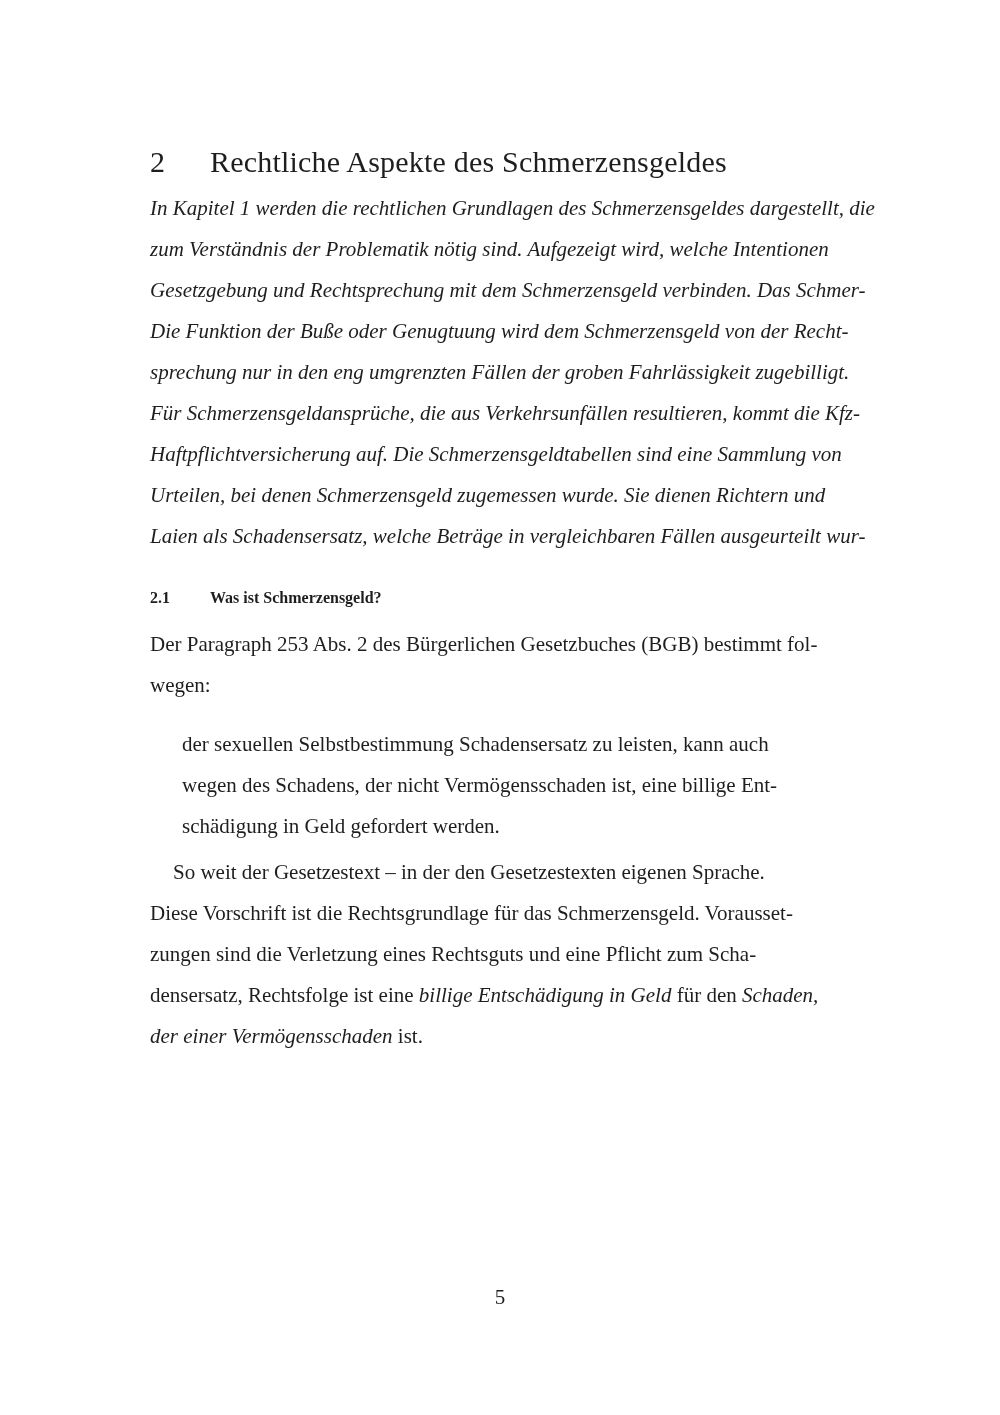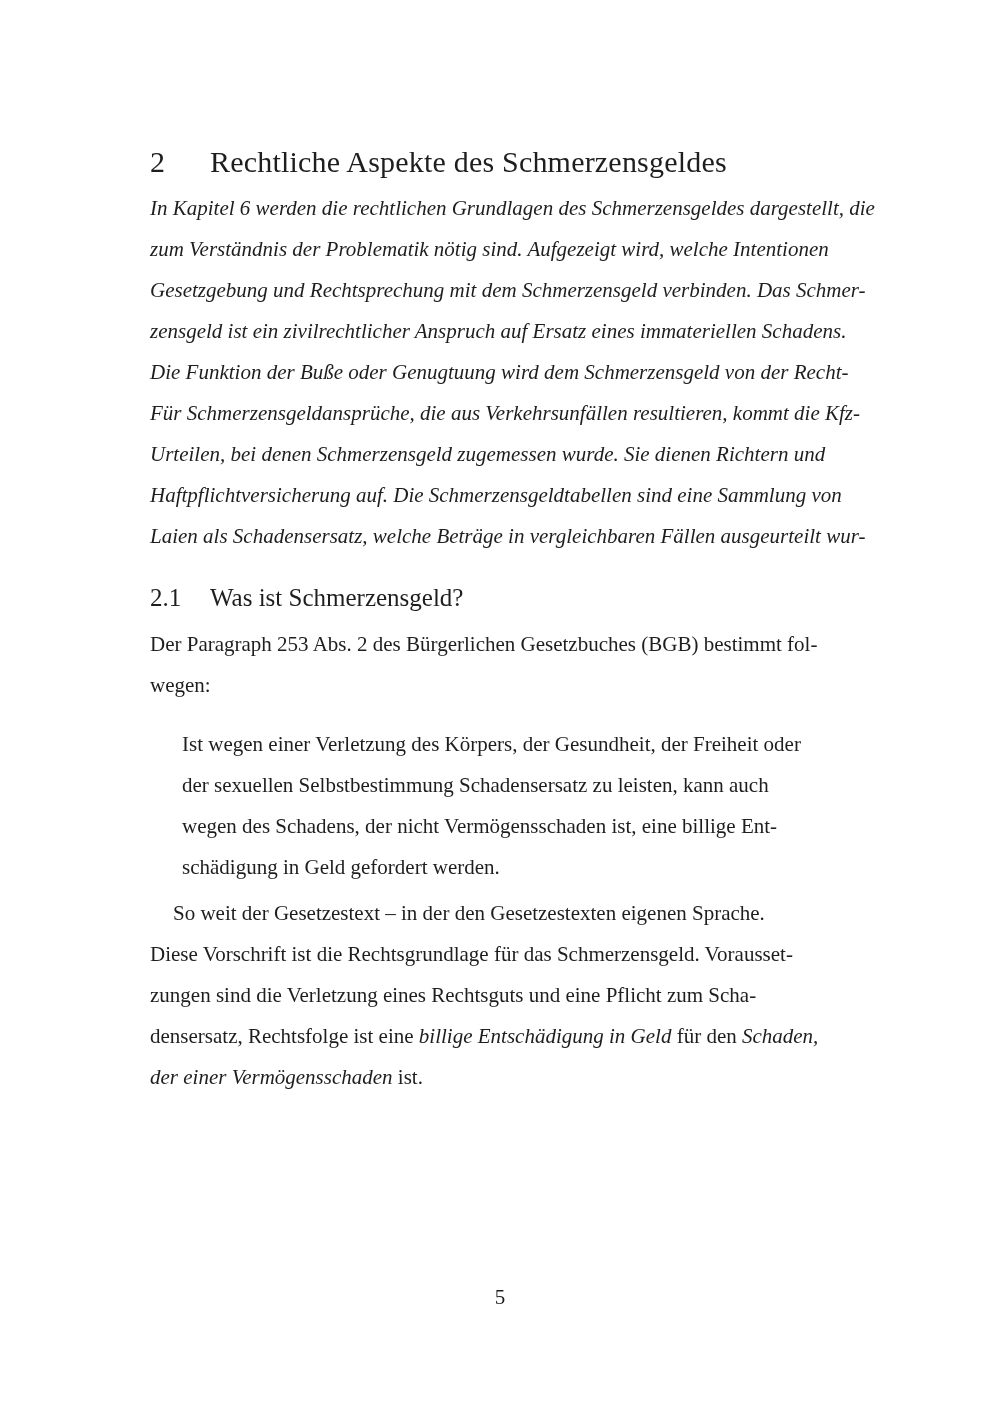--- a/index.html
+++ b/index.html
@@ -25,22 +25,22 @@
     font-weight: normal;
     line-height: 36px;
     letter-spacing: 0.2px;
     margin: 0 0 8px 0;
   }
   h1.section .num {
     display: inline-block;
     width: 60px;
   }
   h2.subsection {
-    font-size: 25px;
-    font-weight: normal;
+    font-size: 16px;
+    font-weight: bold;
     line-height: 32px;
     margin: 25px 0 10px 0;
   }
   h2.subsection .num {
     display: inline-block;
     width: 60px;
   }
   .para { font-size: 21px; }
   .line {
     line-height: 41px;
@@ -70,42 +70,41 @@
 <body>
 
 <div class="page">
   <div class="content">
 
     <h1 class="section">
       <span class="num">2</span><span>Rechtliche Aspekte des Schmerzensgeldes</span>
     </h1>
 
     <div class="para italic">
-      <div class="line">In Kapitel 6 werden die rechtlichen Grundlagen des Schmerzensgeldes dargestellt, die</div>
+      <div class="line">In Kapitel 1 werden die rechtlichen Grundlagen des Schmerzensgeldes dargestellt, die</div>
       <div class="line">zum Verständnis der Problematik nötig sind. Aufgezeigt wird, welche Intentionen</div>
       <div class="line">Gesetzgebung und Rechtsprechung mit dem Schmerzensgeld verbinden. Das Schmer-</div>
-      <div class="line">zensgeld ist ein zivilrechtlicher Anspruch auf Ersatz eines immateriellen Schadens.</div>
       <div class="line">Die Funktion der Buße oder Genugtuung wird dem Schmerzensgeld von der Recht-</div>
+      <div class="line">sprechung nur in den eng umgrenzten Fällen der groben Fahrlässigkeit zugebilligt.</div>
       <div class="line">Für Schmerzensgeldansprüche, die aus Verkehrsunfällen resultieren, kommt die Kfz-</div>
+      <div class="line">Haftpflichtversicherung auf. Die Schmerzensgeldtabellen sind eine Sammlung von</div>
       <div class="line">Urteilen, bei denen Schmerzensgeld zugemessen wurde. Sie dienen Richtern und</div>
-      <div class="line">Haftpflichtversicherung auf. Die Schmerzensgeldtabellen sind eine Sammlung von</div>
       <div class="line">Laien als Schadensersatz, welche Beträge in vergleichbaren Fällen ausgeurteilt wur-</div>
     </div>
 
     <h2 class="subsection">
       <span class="num">2.1</span><span>Was ist Schmerzensgeld?</span>
     </h2>
 
     <div class="para">
       <div class="line">Der Paragraph 253 Abs. 2 des Bürgerlichen Gesetzbuches (BGB) bestimmt fol-</div>
       <div class="line">wegen:</div>
     </div>
 
     <div class="quote">
-      <div class="line">Ist wegen einer Verletzung des Körpers, der Gesundheit, der Freiheit oder</div>
       <div class="line">der sexuellen Selbstbestimmung Schadensersatz zu leisten, kann auch</div>
       <div class="line">wegen des Schadens, der nicht Vermögensschaden ist, eine billige Ent-</div>
       <div class="line">schädigung in Geld gefordert werden.</div>
     </div>
 
     <div class="para closing">
       <div class="line firstline-indent">So weit der Gesetzestext – in der den Gesetzestexten eigenen Sprache.</div>
       <div class="line">Diese Vorschrift ist die Rechtsgrundlage für das Schmerzensgeld. Vorausset-</div>
       <div class="line">zungen sind die Verletzung eines Rechtsguts und eine Pflicht zum Scha-</div>
       <div class="line"><span class="roman">densersatz, Rechtsfolge ist eine </span><span class="italic">billige Entschädigung in Geld</span><span class="roman"> für den </span><span class="italic">Schaden,</span></div>

